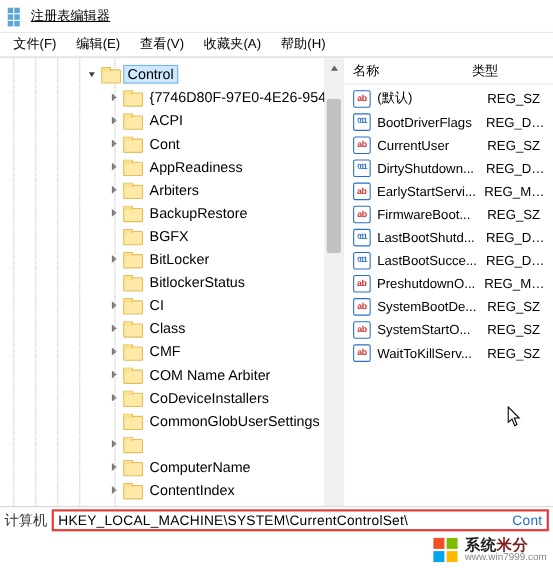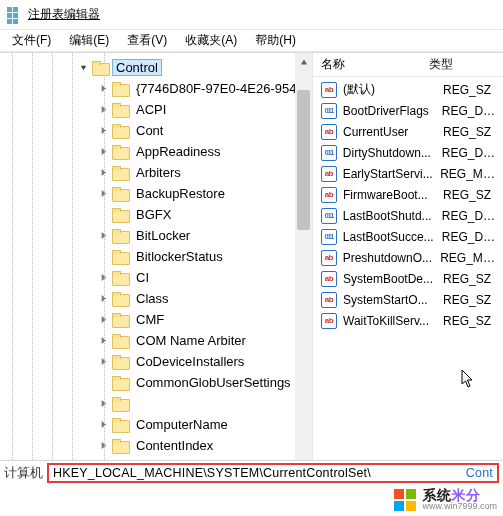--- a/index.html
+++ b/index.html
@@ -60,21 +60,21 @@
   .statusbar .addr span.suffix { color:#2a6fc9; }
 
   
   .watermark { position:absolute; right:6px; bottom:2px; height:28px; display:flex; align-items:center; gap:6px; background:#fff; padding-left:10px; }
   .wm-logo { width:22px; height:22px; display:grid; grid-template-columns:1fr 1fr; grid-template-rows:1fr 1fr; gap:2px; }
   .wm-logo div:nth-child(1){background:#f25022;}
   .wm-logo div:nth-child(2){background:#7fba00;}
   .wm-logo div:nth-child(3){background:#00a4ef;}
   .wm-logo div:nth-child(4){background:#ffb900;}
   .wm-text { font-size:14px; font-weight:600; color:#222; letter-spacing:0.5px;}
-  .wm-text .accent{ color:#8b5cf6; }
+  .wm-text .accent{ color:#7f1d1d; }
   .wm-sub { font-size:9px; color:#888; margin-top:-2px;}
   .wm-stack{ display:flex; flex-direction:column; line-height:1.1;}
 
   
   .guides { position:absolute; left:0; top:0; bottom:0; width:100%; pointer-events:none; }
   .guides .g { position:absolute; top:0; bottom:0; border-left:1px dotted #bfbfbf; }
 </style>
 </head>
 <body>
 

